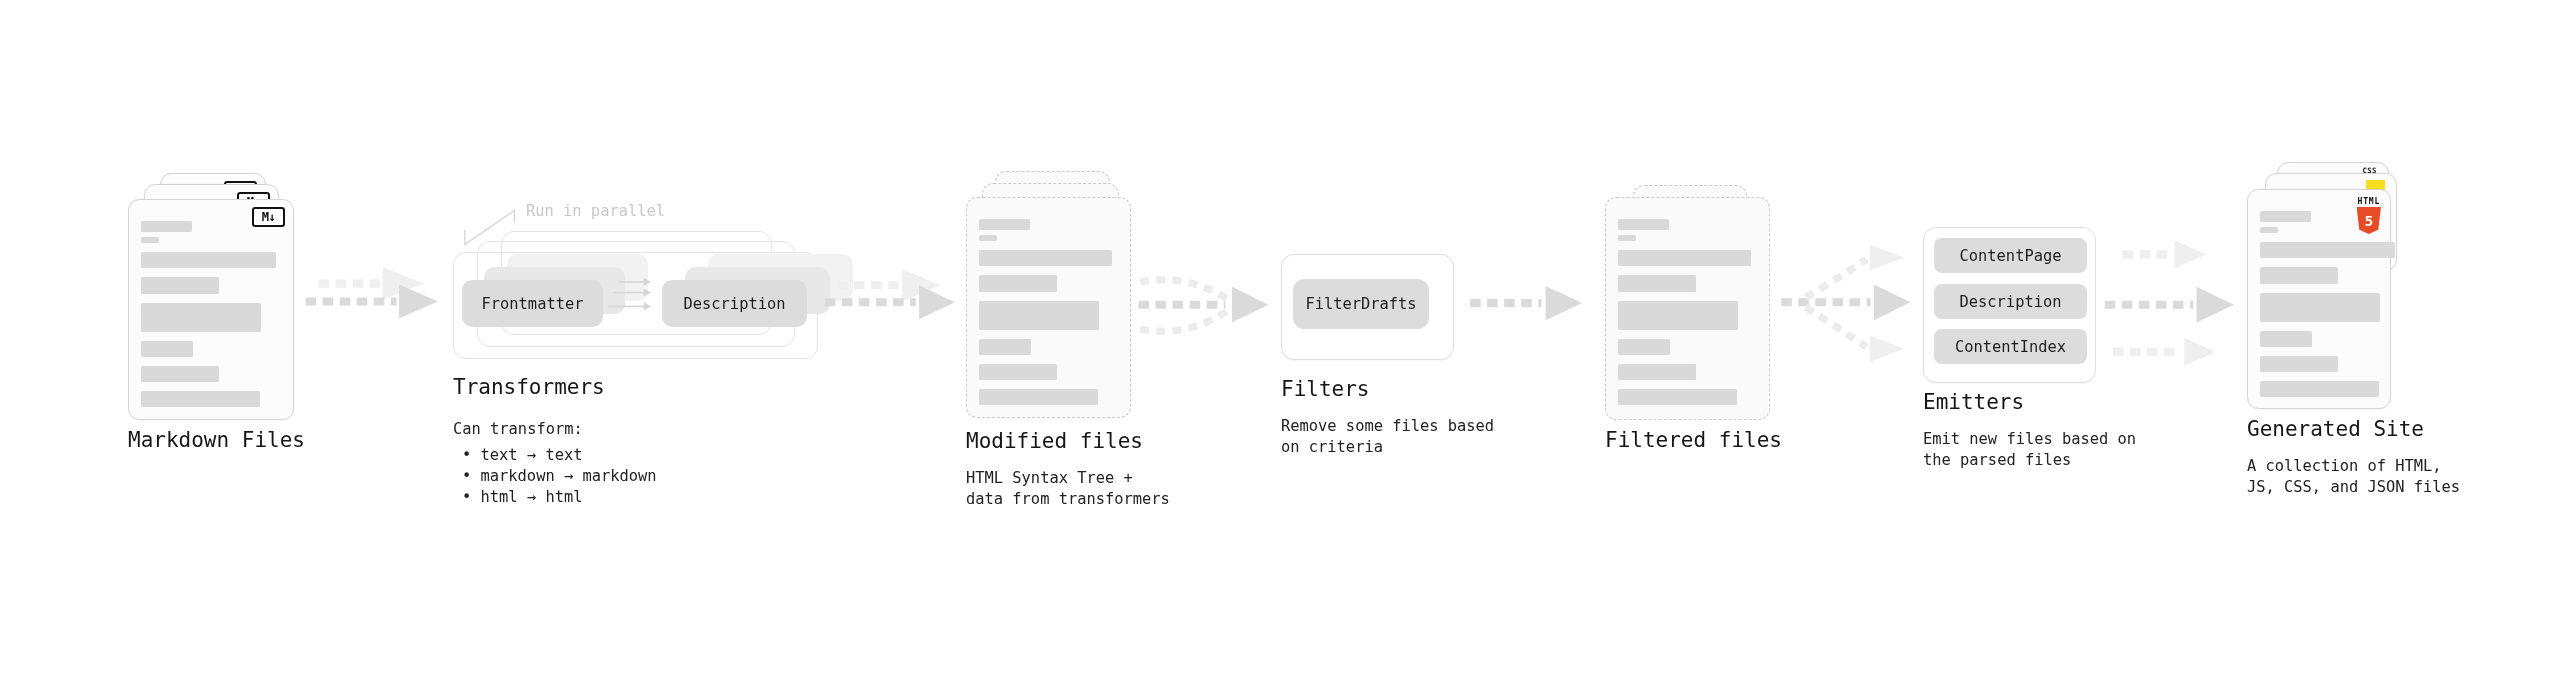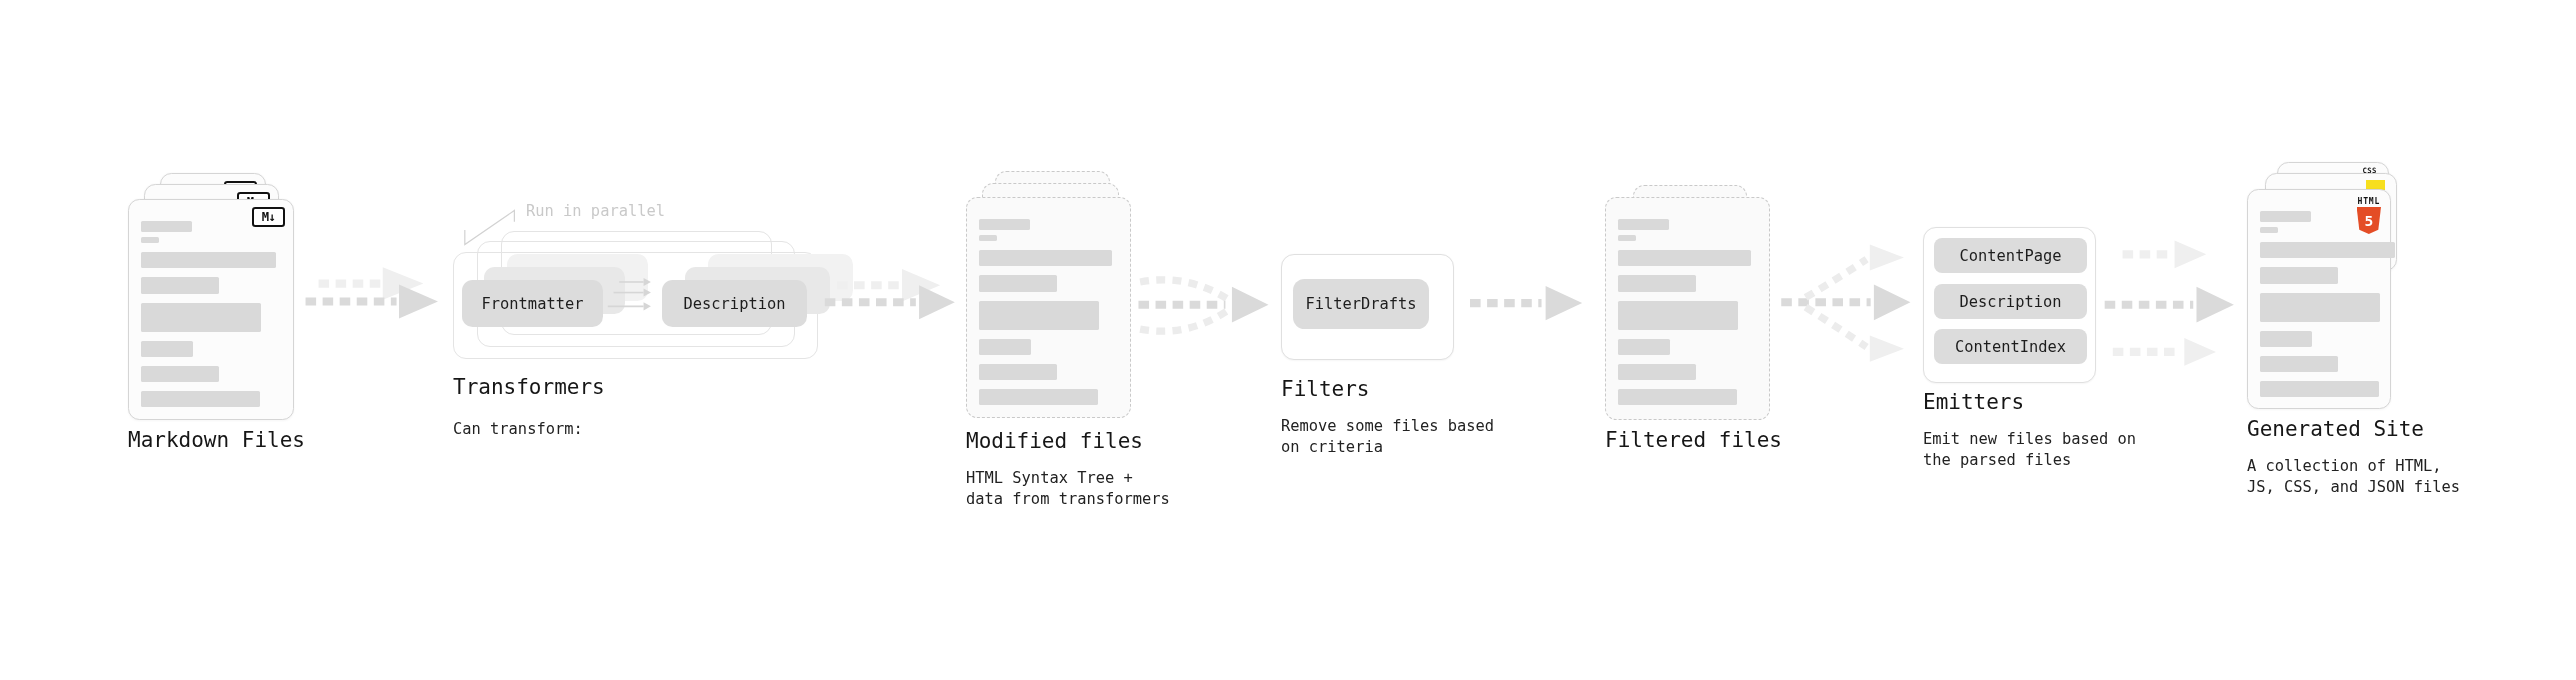--- a/index.html
+++ b/index.html
@@ -102,20 +102,25 @@
   <div class="pill f1" style="left:484px;top:267px;width:141px;height:47px;"></div>
   <div class="pill" style="left:462px;top:280px;width:141px;height:47px;">Frontmatter</div>
 
   <div class="pill f2" style="left:708px;top:254px;width:145px;height:47px;"></div>
   <div class="pill f1" style="left:685px;top:267px;width:145px;height:47px;"></div>
   <div class="pill" style="left:662px;top:280px;width:145px;height:47px;">Description</div>
 
   <div class="caption" style="left:453px;top:375px">
     <div class="label">Transformers</div>
     <div class="sub tight">Can transform:</div>
+    <div class="bullets">
+      <div>• text → text</div>
+      <div>• markdown → markdown</div>
+      <div>• html → html</div>
+    </div>
   </div>
 
   <div>
     <div class="card dashed" style="left:995px;top:171px;width:115px;height:89px;"></div>
     <div class="card dashed" style="left:982px;top:183px;width:137px;height:98px;"></div>
     <div class="card dashed" style="left:966px;top:197px;width:165px;height:221px;">
       <div class="bars">
         <div class="bar b1"></div>
         <div class="bar b2"></div>
         <div class="bar b3"></div>

